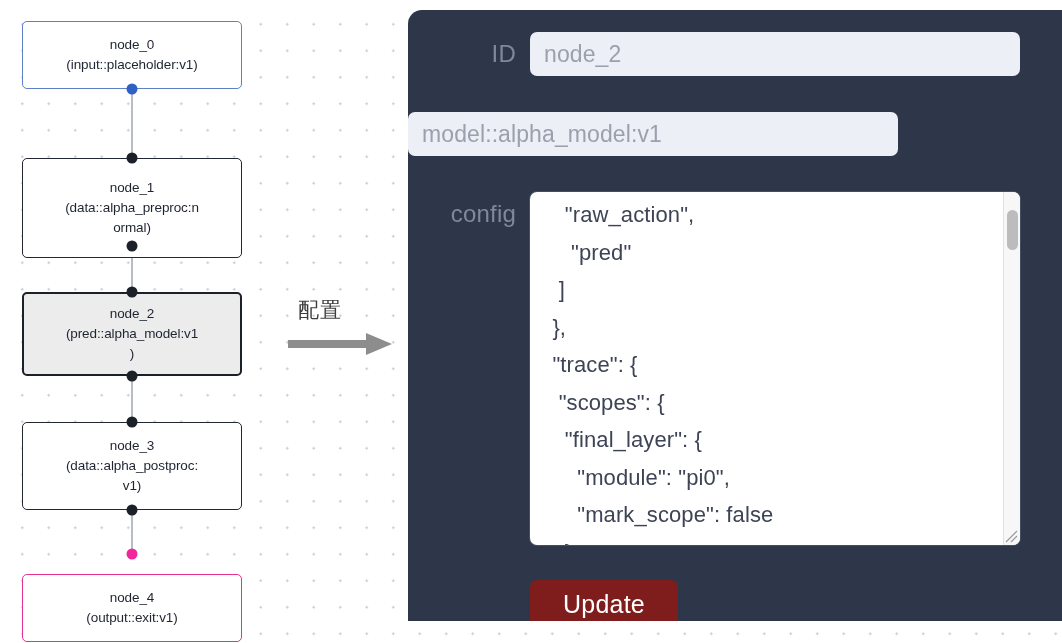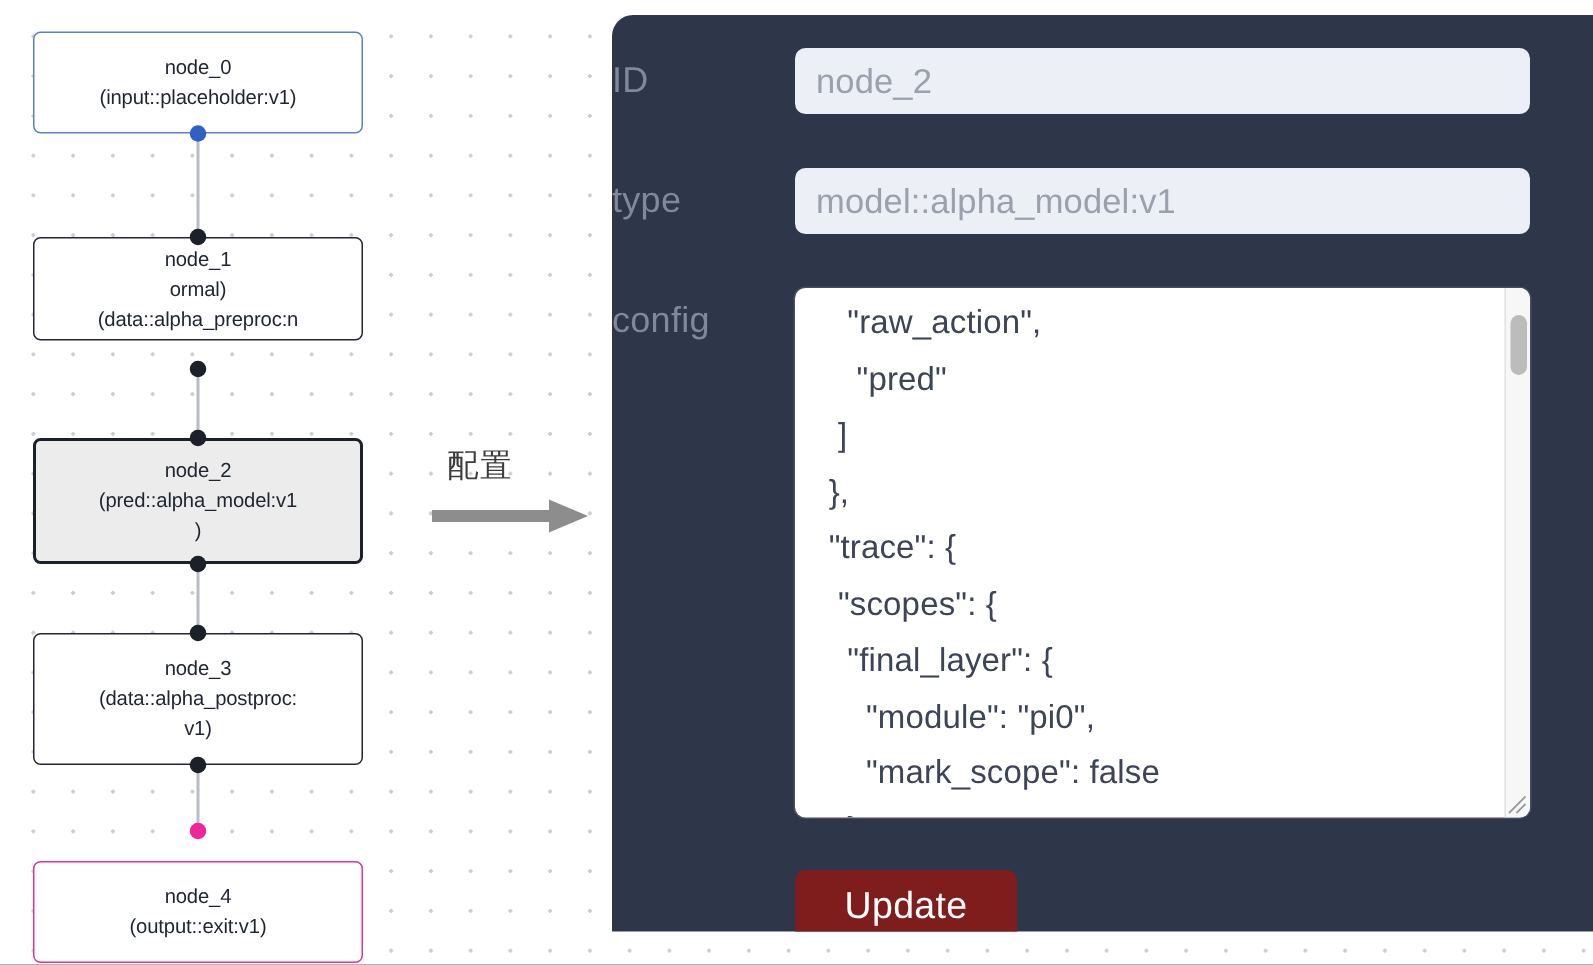--- a/index.html
+++ b/index.html
@@ -118,21 +118,21 @@
   .frow {
     position: absolute;
     display: flex;
     align-items: flex-start;
     left: 0;
     width: 100%;
   }
   .flabel {
     width: 122px;
     flex: 0 0 122px;
-    text-align: left;
+    text-align: right;
     padding-right: 14px;
     box-sizing: border-box;
     color: #7f899b;
     font-size: 24px;
     line-height: 44px;
     font-family: "Liberation Sans", sans-serif;
     letter-spacing: 0.2px;
   }
   .finput {
     box-sizing: border-box;
@@ -232,24 +232,24 @@
   <div class="edge" style="left:132px; top:246px; height:46px;"></div>
   <div class="edge" style="left:132px; top:376px; height:46px;"></div>
   <div class="edge" style="left:132px; top:510px; height:44px;"></div>
 
   <div class="node is-input" style="left:22px; top:21px; width:220px; height:68px;">
     <span class="nline">node_0</span>
     <span class="nline">(input::placeholder:v1)</span>
   </div>
   <div class="port blue" style="left:132px; top:89px;"></div>
 
-  <div class="node" style="left:22px; top:158px; width:220px; height:69px;">
+  <div class="node" style="left:22px; top:158px; width:220px; height:100px;">
     <span class="nline">node_1</span>
+    <span class="nline">(data::alpha_preproc:n</span>
     <span class="nline">ormal)</span>
-    <span class="nline">(data::alpha_preproc:n</span>
   </div>
   <div class="port" style="left:132px; top:158px;"></div>
   <div class="port" style="left:132px; top:246px;"></div>
 
   <div class="node is-selected" style="left:22px; top:292px; width:220px; height:84px;">
     <span class="nline">node_2</span>
     <span class="nline">(pred::alpha_model:v1</span>
     <span class="nline">)</span>
   </div>
   <div class="port" style="left:132px; top:292px;"></div>
@@ -278,21 +278,20 @@
 </div>
 
 <div id="panel">
 
   <div class="frow" style="top:22px;">
     <div class="flabel">ID</div>
     <div class="finput">node_2</div>
   </div>
 
   <div class="frow" style="top:102px;">
-    <div class="flabel">type</div>
     <div class="finput">model::alpha_model:v1</div>
   </div>
 
   <div class="frow" id="config-row">
     <div class="flabel">config</div>
     <div class="ftextarea-wrap">
       <div class="ftextarea">    "raw_action",
      "pred"
    ]
   },

